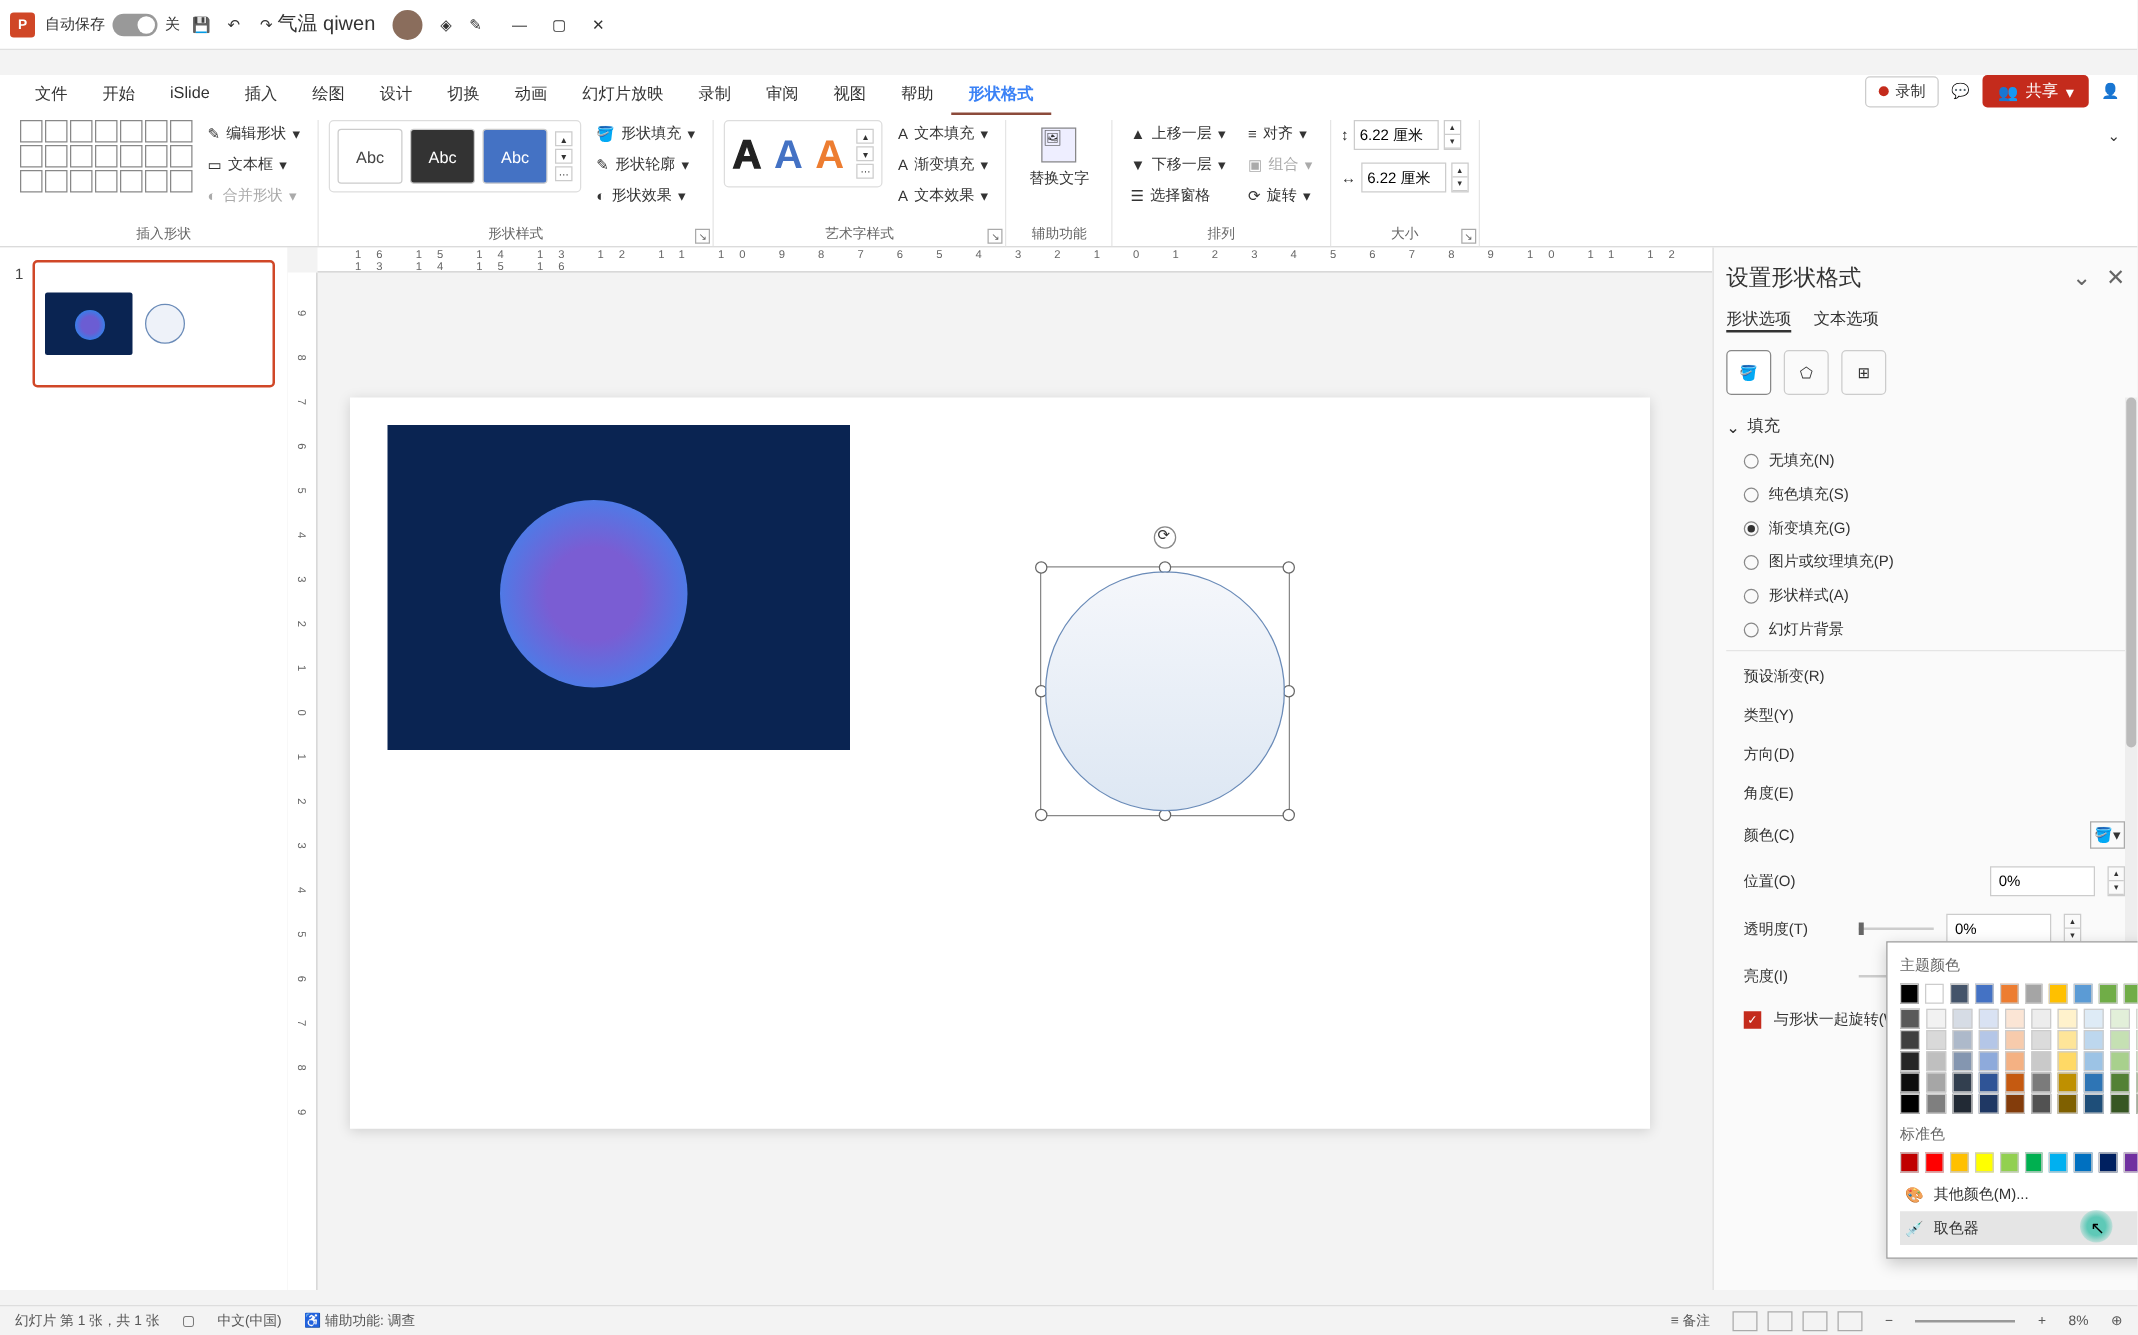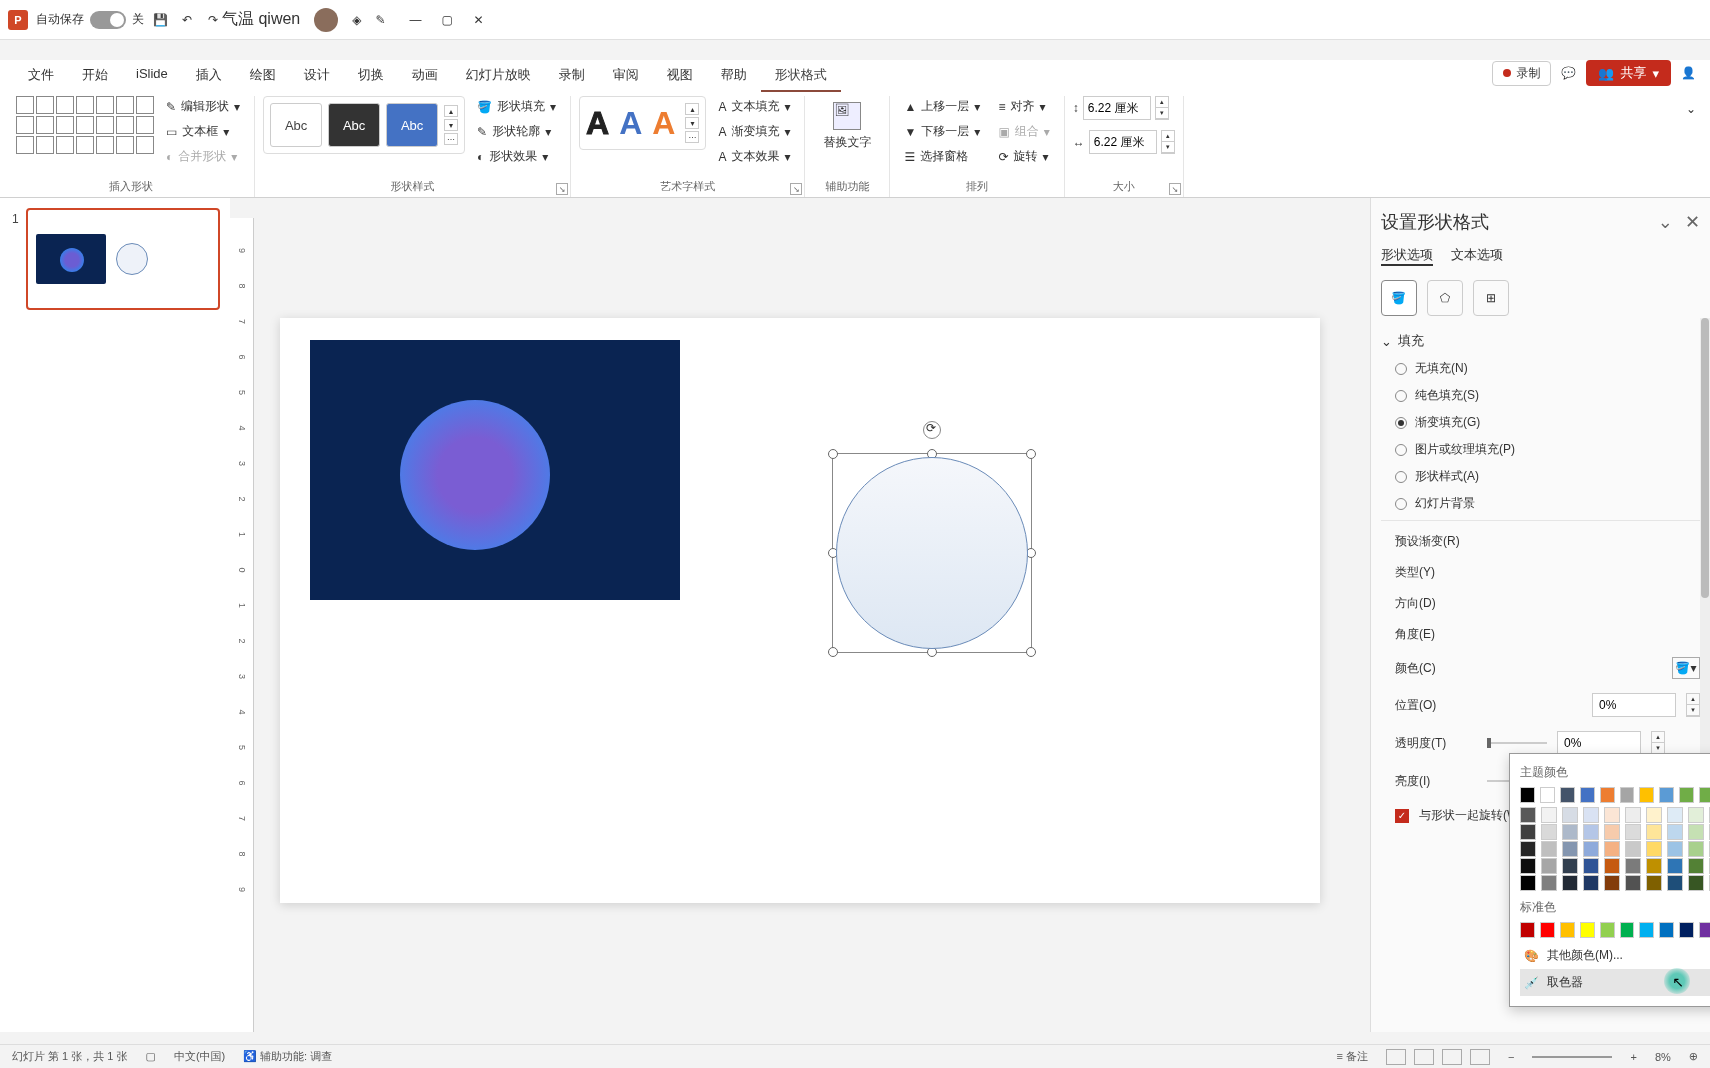--- a/index.html
+++ b/index.html
@@ -16,21 +16,21 @@
 .title-center { flex: 1; display: flex; align-items: center; justify-content: center; gap: 20px; }
 .search-box { width: 460px; height: 28px; background: #fff; border: 1px solid #ccc; border-radius: 4px; display: flex; align-items: center; padding: 0 10px; gap: 8px; color: #888; }
 .titlebar .right { display: flex; align-items: center; gap: 14px; }
 .user-avatar { width: 24px; height: 24px; border-radius: 50%; background: #8a6d5c; }
 .win-controls { display: flex; gap: 18px; margin-left: 10px; }
 .win-btn { width: 14px; height: 14px; cursor: pointer; }
 
 
 .tabbar { height: 32px; background: #fff; display: flex; align-items: flex-start; padding: 0 14px; gap: 0; margin-top: 20px; }
 .tab { padding: 6px 14px; font-size: 13px; cursor: pointer; }
-.tab.active { color: #404040; font-weight: 400; border-bottom: 2px solid #8c4a3b; }
+.tab.active { color: #3b82f6; font-weight: 700; border-bottom: 2px solid #8c4a3b; }
 .tabbar .right-actions { margin-left: auto; display: flex; align-items: center; gap: 10px; }
 .record-btn { display: flex; align-items: center; gap: 5px; border: 1px solid #ccc; border-radius: 4px; padding: 3px 10px; font-size: 12px; }
 .record-dot { width: 8px; height: 8px; border-radius: 50%; background: #c42b1c; }
 .share-btn { background: #c42b1c; color: #fff; padding: 4px 12px; border-radius: 4px; display: flex; align-items: center; gap: 6px; font-size: 13px; }
 
 
 .ribbon { height: 106px; background: #fff; display: flex; border-bottom: 1px solid #d0d0d0; padding: 4px 8px 0 8px; }
 .ribbon-group { border-right: 1px solid #e5e5e5; padding: 0 8px; display: flex; flex-direction: column; position: relative; }
 .ribbon-group-label { font-size: 11px; color: #666; text-align: center; margin-top: auto; padding: 3px 0; }
 .ribbon-content { flex: 1; display: flex; align-items: flex-start; gap: 6px; }
@@ -328,20 +328,21 @@
   <div class="thumbnails">
     <div class="thumbnail">
       <div class="thumb-slide">
         <div class="thumb-img"></div>
         <div class="thumb-circle"></div>
       </div>
     </div>
   </div>
 
   <div class="canvas-area">
+    <div class="ruler-h">16  15  14  13  12  11  10  9  8  7  6  5  4  3  2  1  0  1  2  3  4  5  6  7  8  9  10  11  12  13  14  15  16</div>
     <div class="ruler-v">9 8 7 6 5 4 3 2 1 0 1 2 3 4 5 6 7 8 9</div>
     <div class="slide">
       <div class="slide-image">
         <div class="slide-image-inner"></div>
       </div>
       <div class="slide-circle-wrap">
         <div class="rotate-handle"></div>
         <div class="sel-box">
           <div class="sel-handle" style="left:-5px;top:-5px;"></div>
           <div class="sel-handle" style="left:calc(50% - 5px);top:-5px;"></div>

